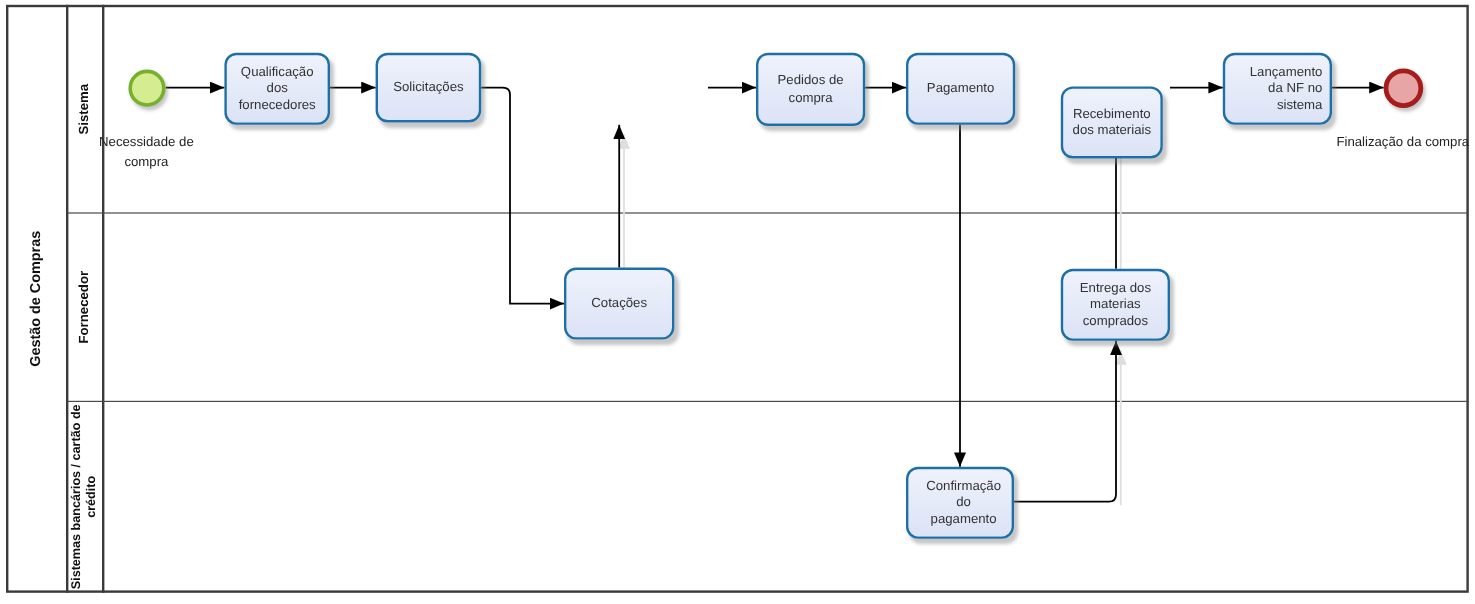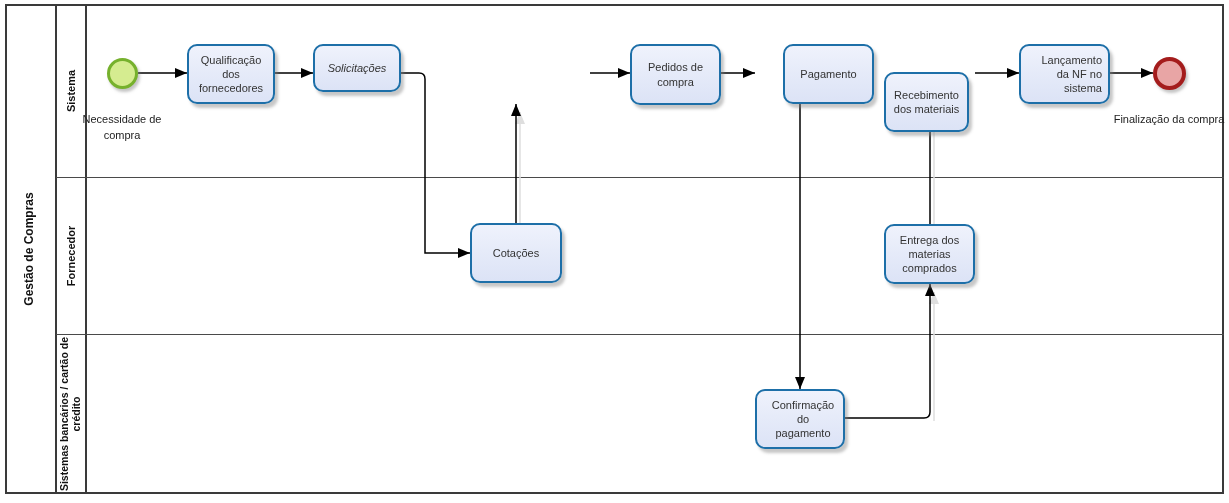--- a/index.html
+++ b/index.html
@@ -82,23 +82,23 @@
       <path d="M1110,73 L1153,73" marker-end="url(#arw)"></path>
     </g>
   </svg>
 
   <div class="event start"></div>
   <div class="event-label start-label">Necessidade de compra</div>
   <div class="event end"></div>
   <div class="event-label end-label">Finalização da compra</div>
 
   <div class="task" style="left:187px;top:44px;width:88px;height:60px;">Qualificação dos fornecedores</div>
-  <div class="task" style="left:313px;top:44px;width:88px;height:48px;font-style:italic;">Solicitações</div>
+  <div class="task" style="left:313px;top:44px;width:88px;height:58px;">Solicitações</div>
   <div class="task" style="left:630px;top:44px;width:91px;height:61px;">Pedidos de compra</div>
-  <div class="task" style="left:755px;top:44px;width:91px;height:60px;margin-left:28px;">Pagamento</div>
+  <div class="task" style="left:755px;top:44px;width:91px;height:60px;">Pagamento</div>
   <div class="task" style="left:884px;top:44px;width:85px;height:60px;margin-top:28px;">Recebimento dos materiais</div>
   <div class="task" style="left:1019px;top:44px;width:91px;height:60px;text-align:right;">Lançamento da NF  no sistema</div>
 
   <div class="task" style="left:470px;top:223px;width:92px;height:60px;">Cotações</div>
   <div class="task" style="left:884px;top:224px;width:91px;height:60px;">Entrega dos materias comprados</div>
 
   <div class="task" style="left:755px;top:389px;width:90px;height:60px;padding-left:12px;">Confirmação do pagamento</div>
 
 </div>
 

